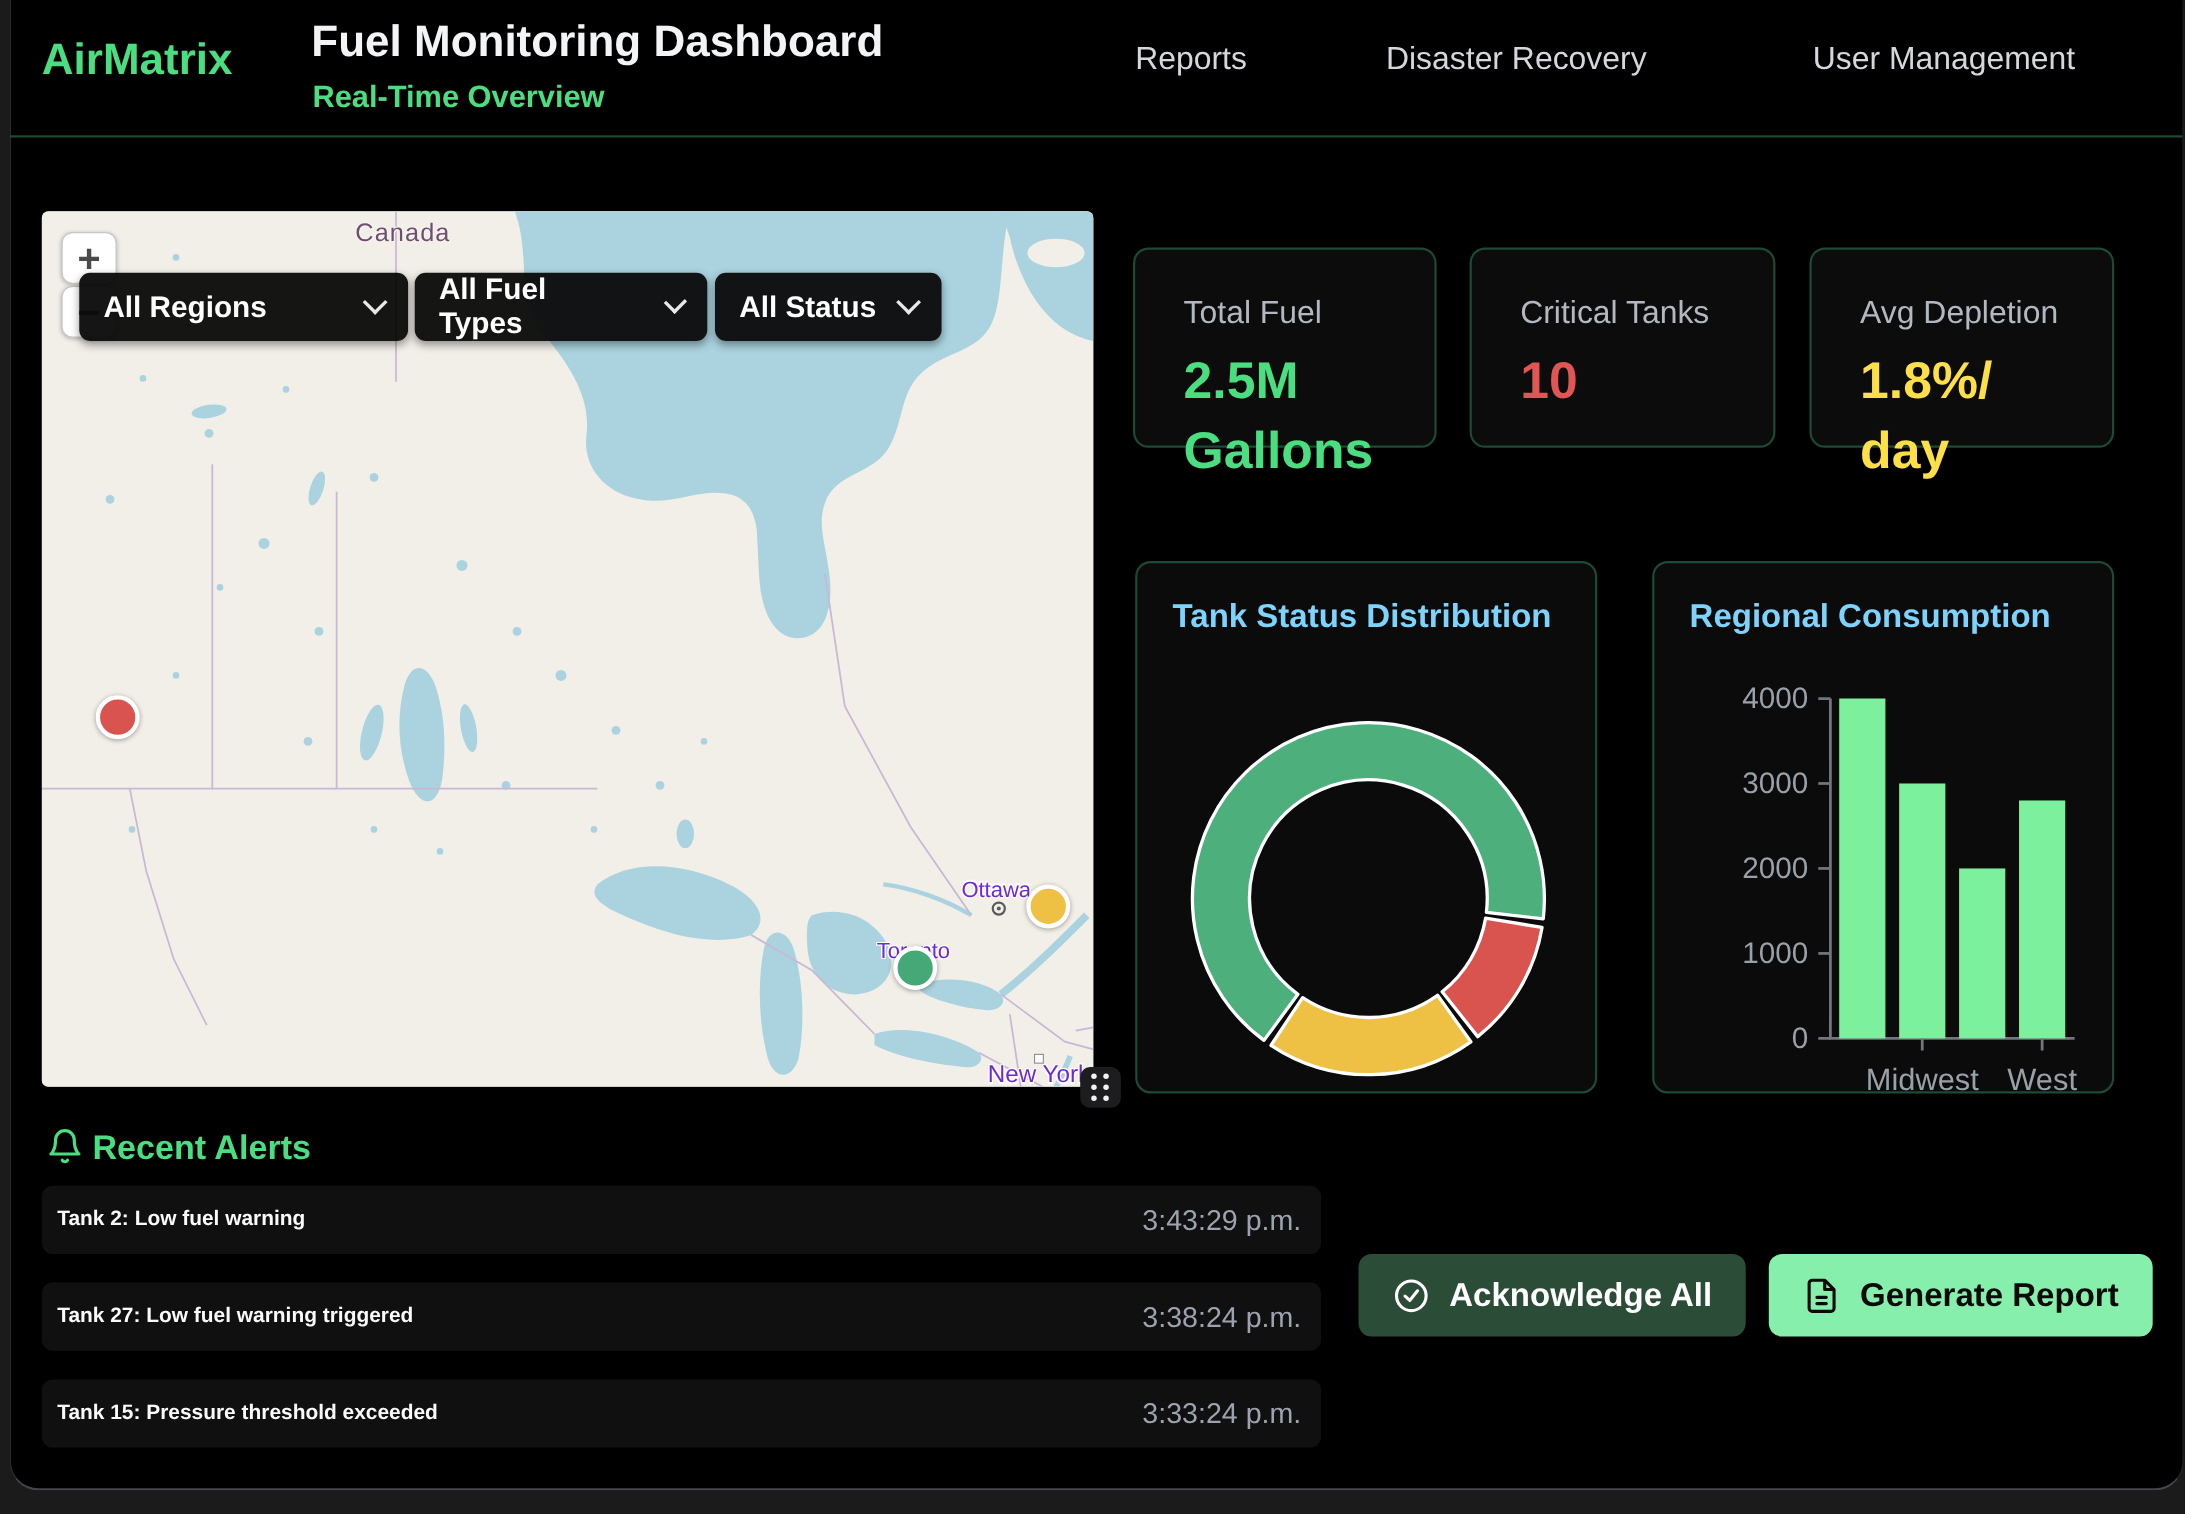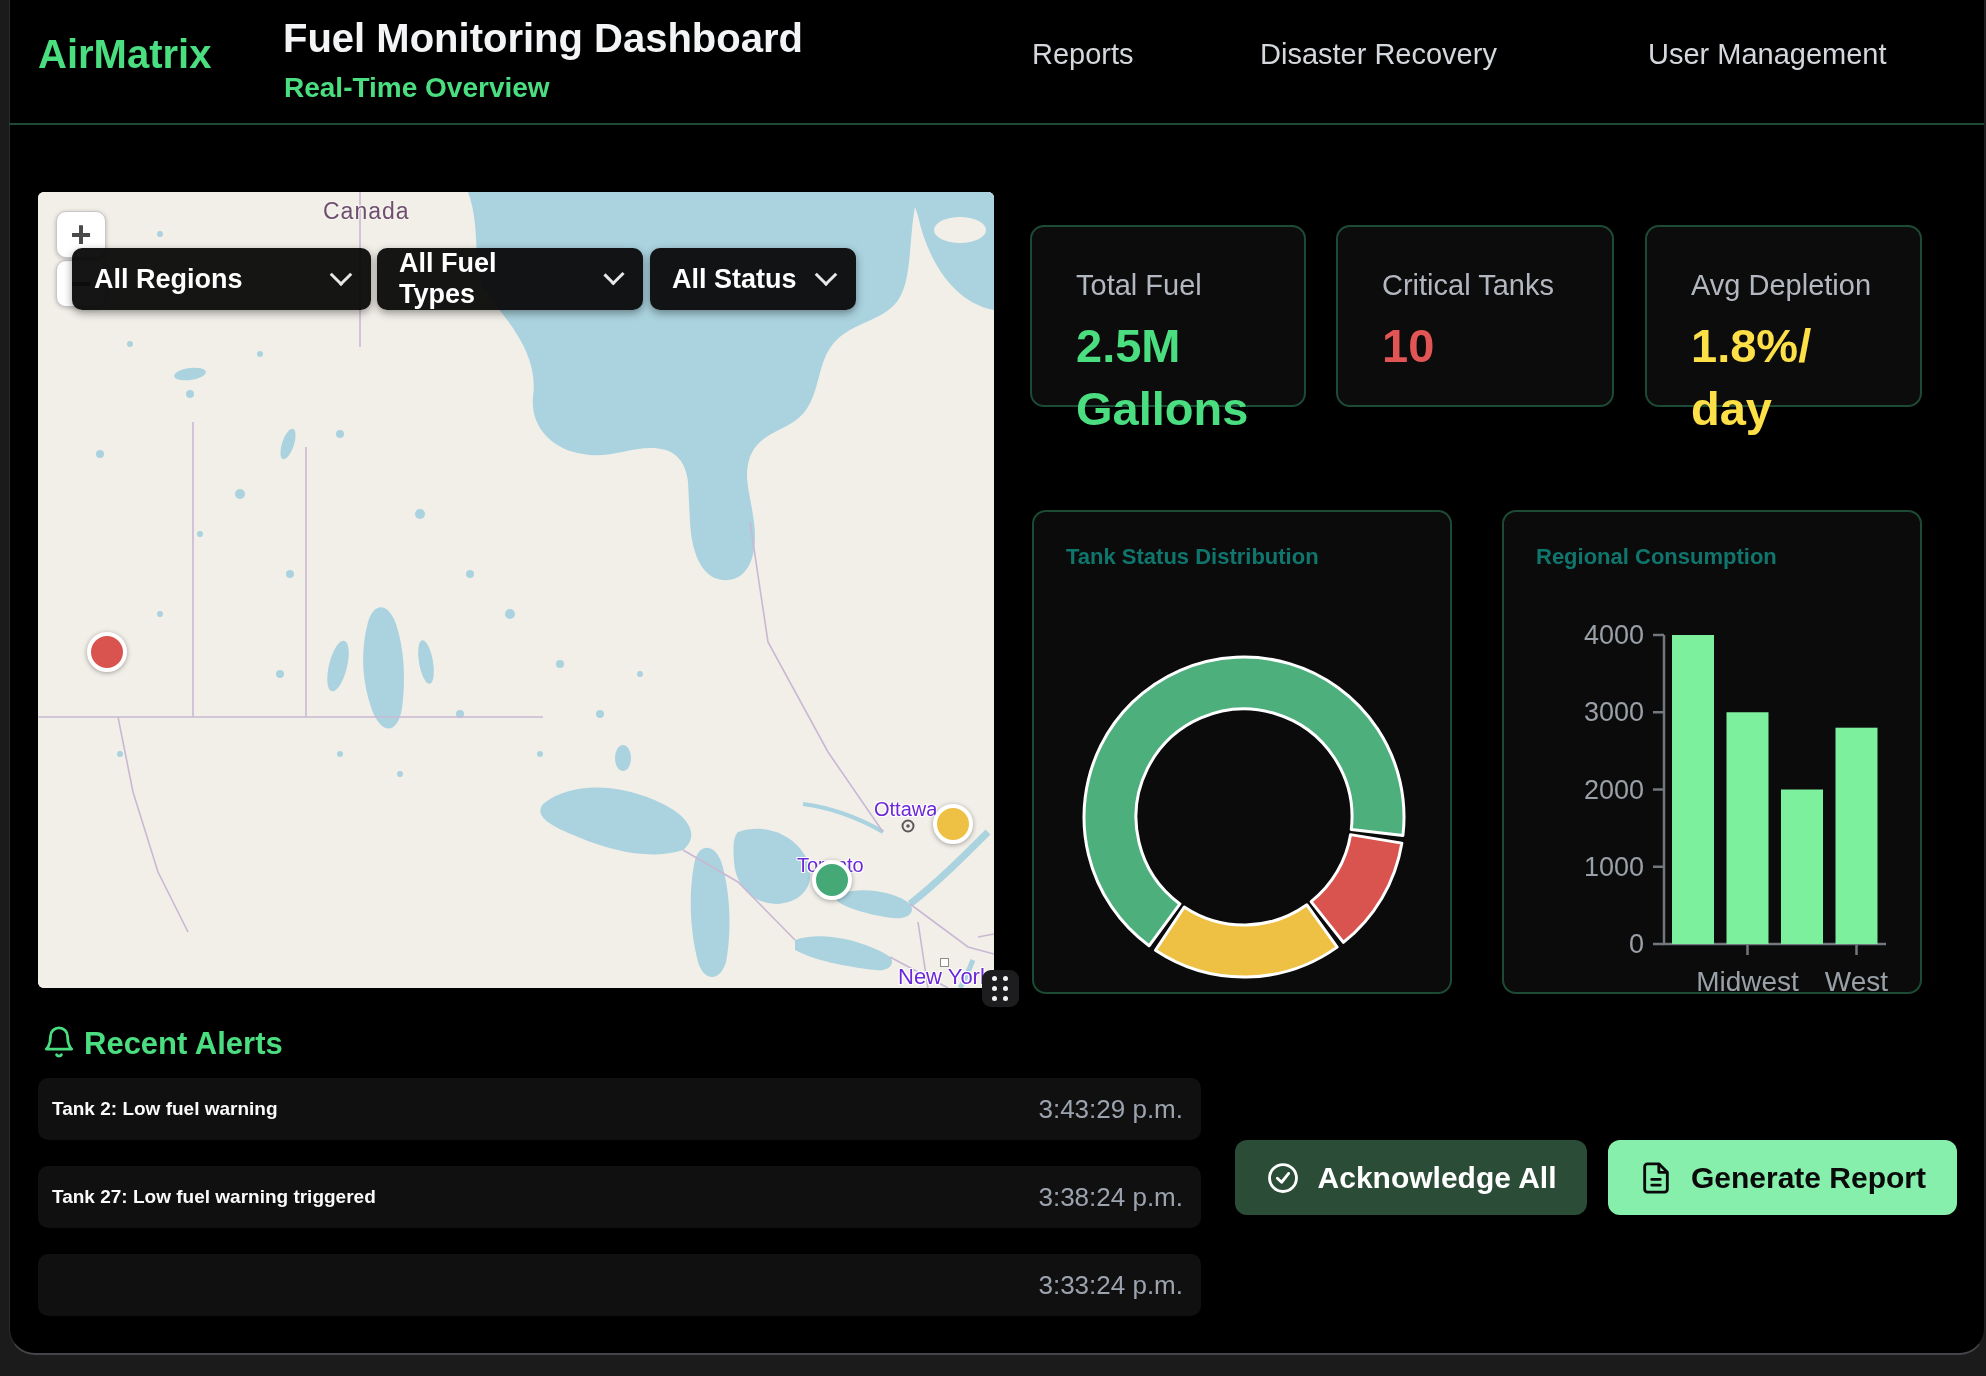--- a/index.html
+++ b/index.html
@@ -43,21 +43,21 @@
   .stat{position:absolute;top:225px;height:182px;background:#0c0c0c;border:2px solid #1d4a35;
         border-radius:14px;box-sizing:border-box;padding:42px 0 0 44px;z-index:1;}
   .stat1{left:1030px;width:276px;} .stat2{left:1336px;width:278px;} .stat3{left:1645px;width:277px;}
   .stat-label{font-size:29px;color:#b3b8c0;margin-bottom:12px;}
   .stat-value{font-size:47px;font-weight:700;line-height:1.35;max-width:205px;}
   .v-green{color:#4ade80;} .v-red{color:#e25555;} .v-yellow{color:#fde047;max-width:128px;overflow-wrap:anywhere;}
   
   .chart-card{position:absolute;top:510px;width:420px;height:484px;background:#0b0b0b;
               border:2px solid #1d4a35;border-radius:14px;box-sizing:border-box;z-index:1;}
   .cc1{left:1032px;} .cc2{left:1502px;}
-  .chart-title{position:absolute;left:32px;top:32px;font-size:22px;font-weight:700;color:#0f766e;}
+  .chart-title{position:absolute;left:32px;top:32px;font-size:30px;font-weight:700;color:#7dd3fc;}
   .chart-card svg{position:absolute;left:0;top:0;font-family:"Liberation Sans",sans-serif;}
   
   .alerts-heading{position:absolute;left:84px;top:1026px;font-size:31px;font-weight:700;color:#4ade80;z-index:1;}
   .bell{position:absolute;left:42px;top:1024px;z-index:1;}
   .alert-row{position:absolute;left:38px;width:1163px;height:62px;background:#101010;border-radius:10px;
              display:flex;align-items:center;padding:0 18px 0 14px;box-sizing:border-box;z-index:1;cursor:pointer;}
   .r1{top:1078px;} .r2{top:1166px;} .r3{top:1254px;}
   .alert-msg{font-size:19px;color:#fafafa;font-weight:bold;}
   .alert-time{margin-left:auto;font-size:26px;color:#9ca3af;}
   
@@ -246,20 +246,21 @@
 
   <div class="alert-row r1">
     <span class="alert-msg">Tank 2: Low fuel warning</span>
     <span class="alert-time">3:43:29 p.m.</span>
   </div>
   <div class="alert-row r2">
     <span class="alert-msg">Tank 27: Low fuel warning triggered</span>
     <span class="alert-time">3:38:24 p.m.</span>
   </div>
   <div class="alert-row r3">
+    <span class="alert-msg">Tank 15: Pressure threshold exceeded</span>
     <span class="alert-time">3:33:24 p.m.</span>
   </div>
 
   <button class="btn btn-ack">
     <svg width="34" height="34" viewBox="0 0 24 24">
       <circle cx="12" cy="12" r="9.5" fill="none" stroke="#fff" stroke-width="2"></circle>
       <path d="M8 12.2 L11 15 L16 8.8" fill="none" stroke="#fff" stroke-width="2" stroke-linecap="round" stroke-linejoin="round"></path>
     </svg>
     <span>Acknowledge All</span>
   </button>

